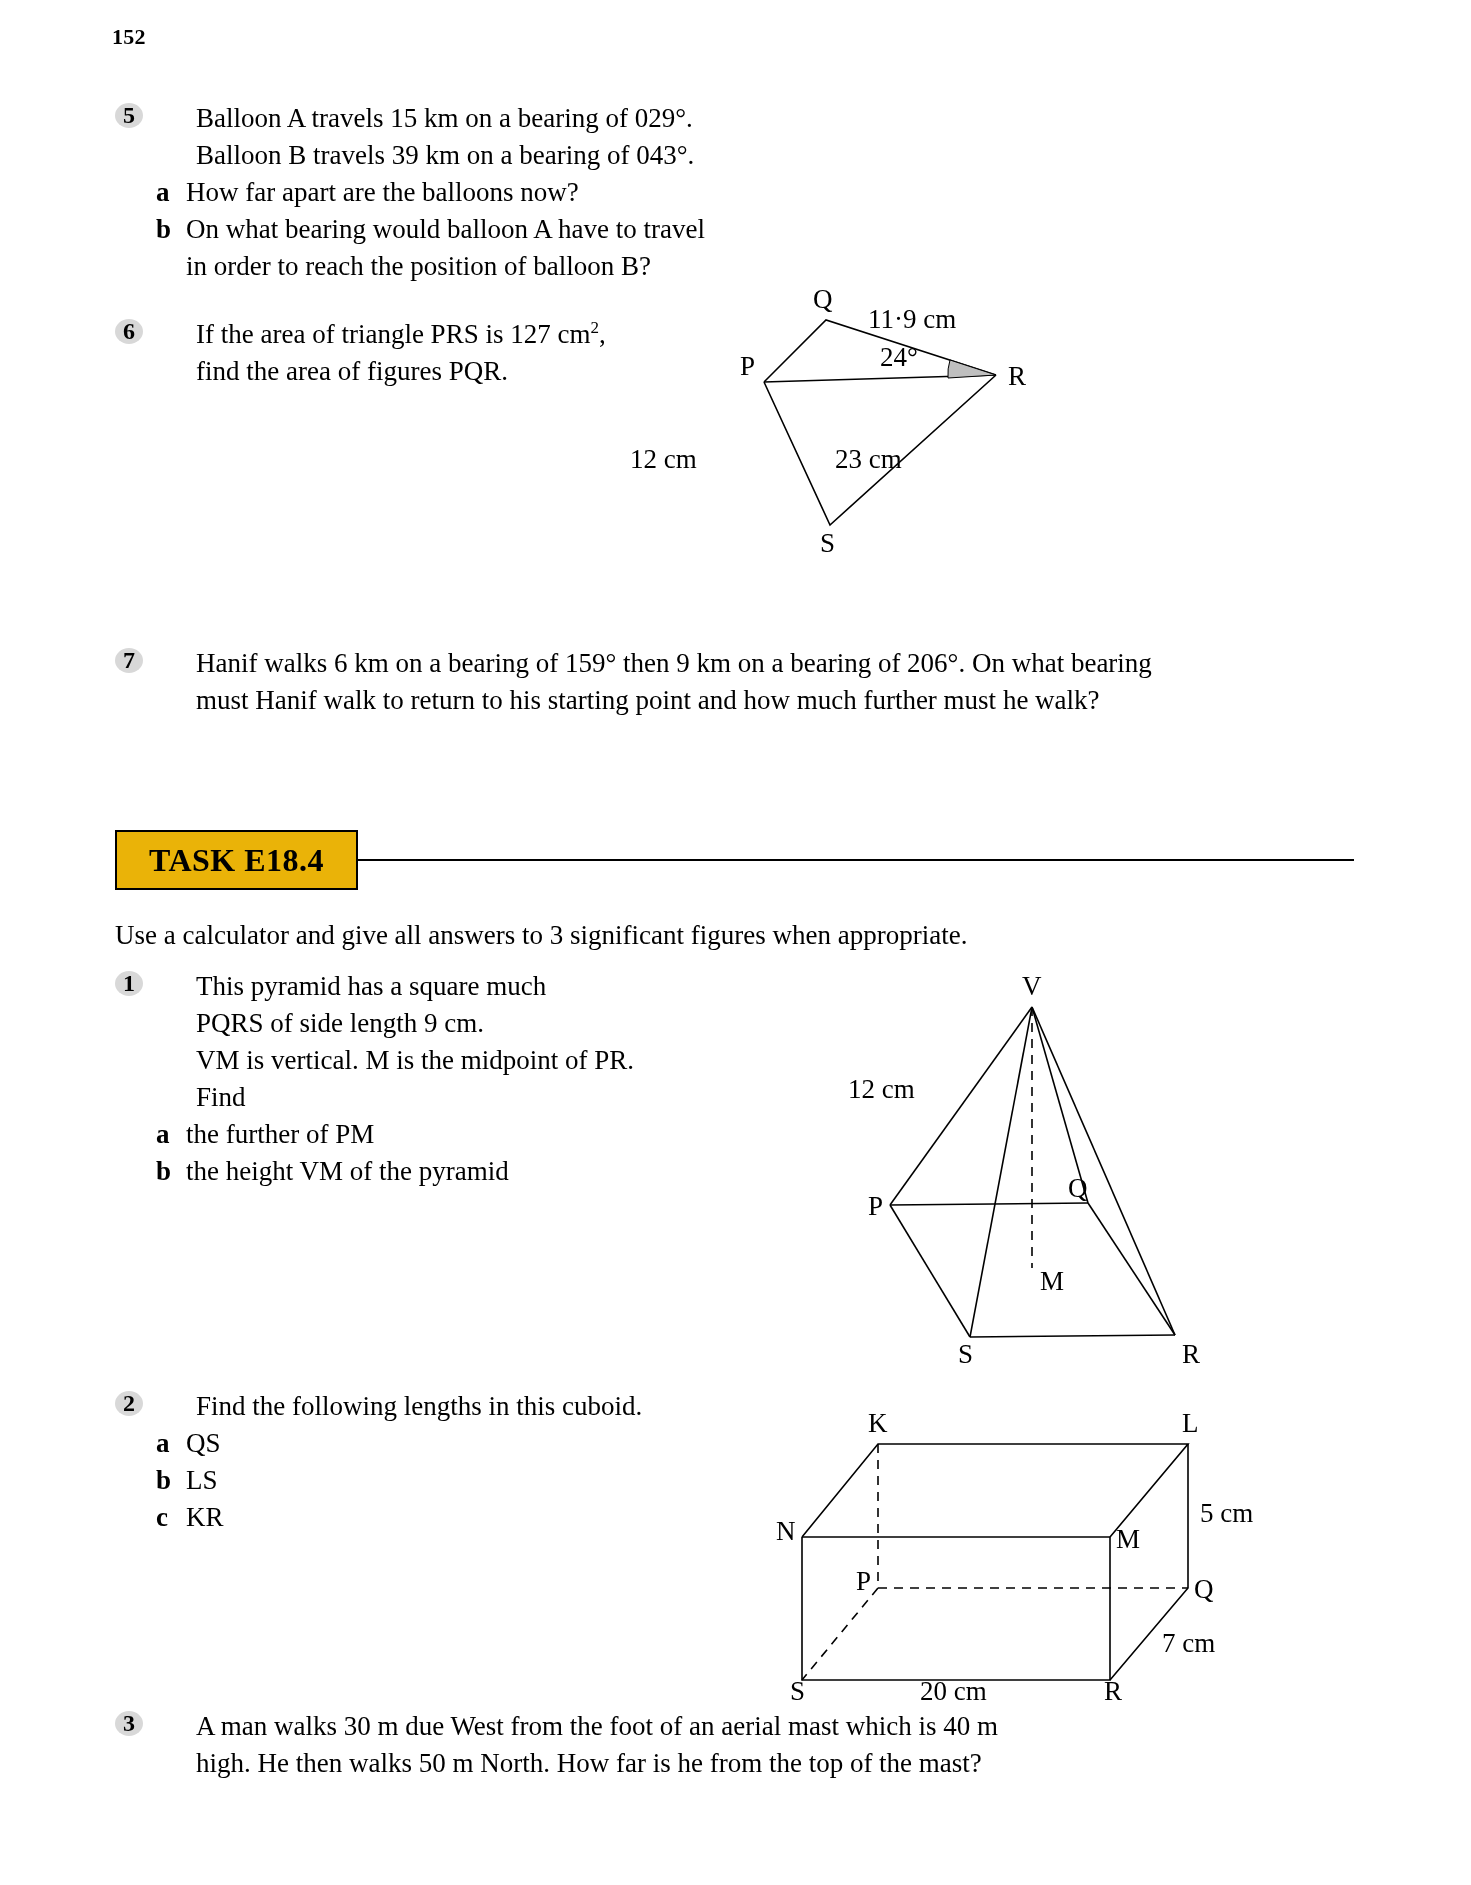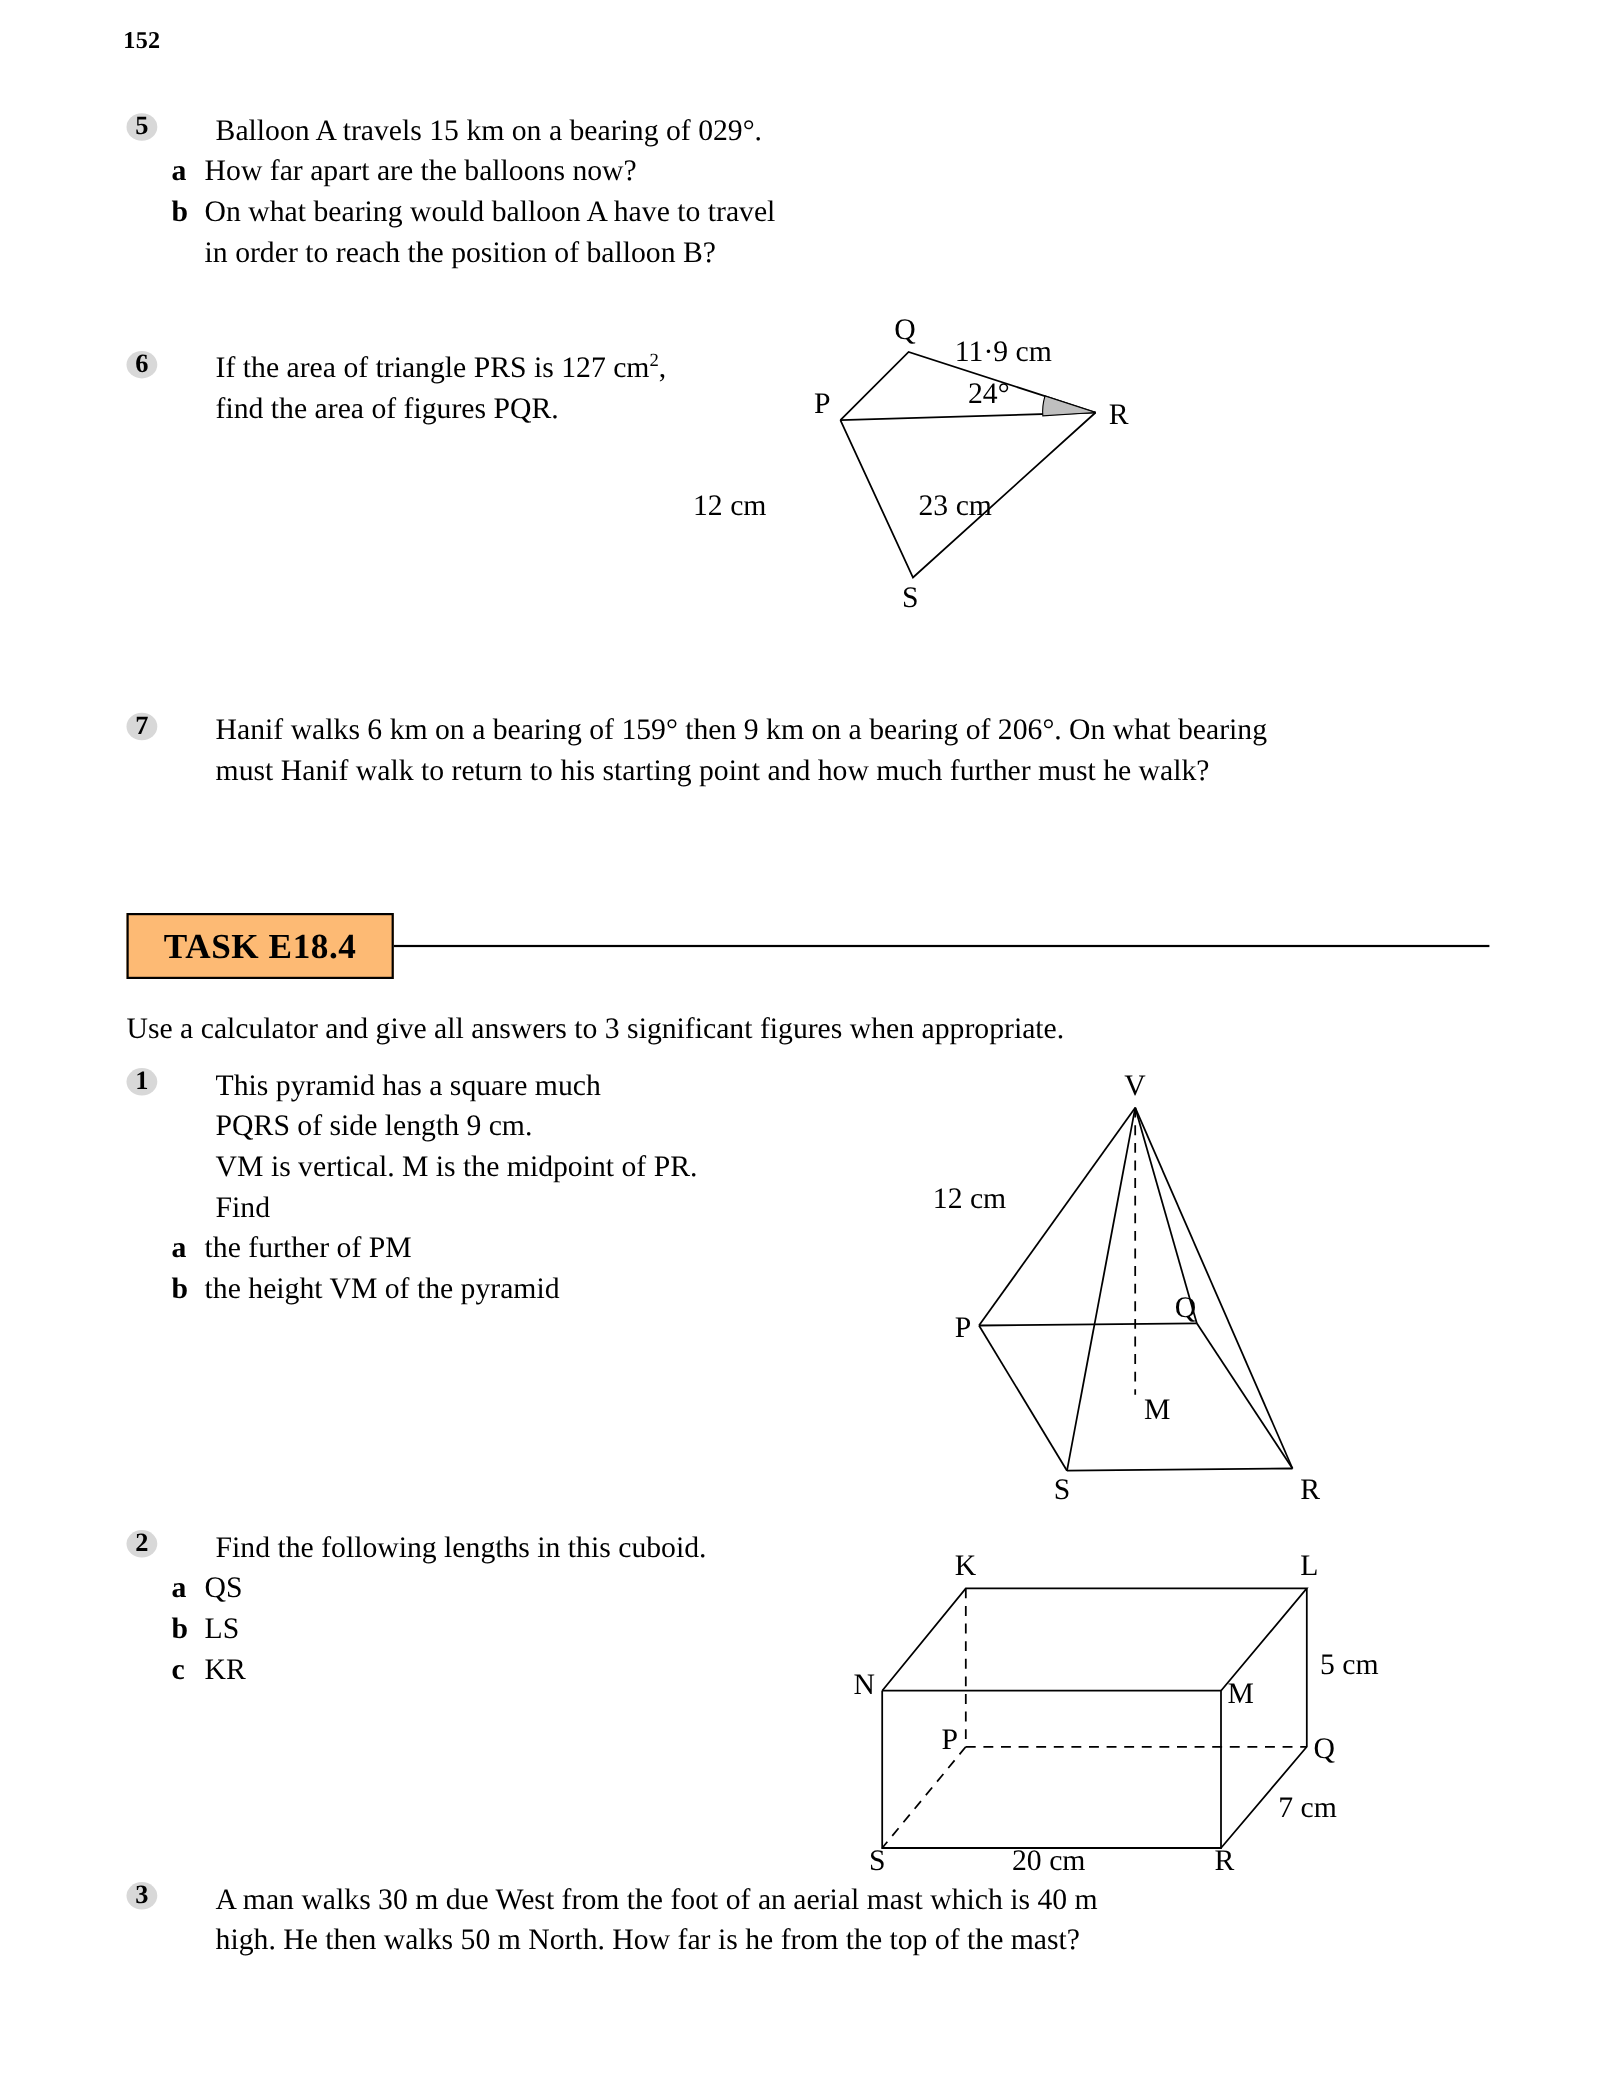--- a/index.html
+++ b/index.html
@@ -99,21 +99,21 @@
     width: 243px;
     height: 60px;
     border: 2px solid #000;
     box-sizing: border-box;
     display: flex;
     align-items: center;
     justify-content: center;
     font-size: 32px;
     font-weight: bold;
     letter-spacing: 0.5px;
-    background: #fdba74;
+    background: #eab308;
   }
   .task-rule {
     position: absolute;
     left: 243px;
     top: 29px;
     width: 996px;
     height: 2px;
     background: #000;
   }
 
@@ -152,20 +152,21 @@
 <div class="page">
 
   <div class="page-number">152</div>
 
   <div class="q-block" style="left:112px; top:100px;">
     <div class="q-num">
       <span>5</span>
     </div>
     <div class="q-body">
       <div class="q-line">Balloon A travels 15 km on a bearing of 029°.</div>
+      <div class="q-line">Balloon B travels 39 km on a bearing of 043°.</div>
       <div class="sub">
         <span class="sub-letter">a</span>
         <span>How far apart are the balloons now?</span>
       </div>
       <div class="sub">
         <span class="sub-letter">b</span>
         <span>On what bearing would balloon A have to travel</span>
       </div>
       <div class="sub">
         <span class="sub-letter"></span>

